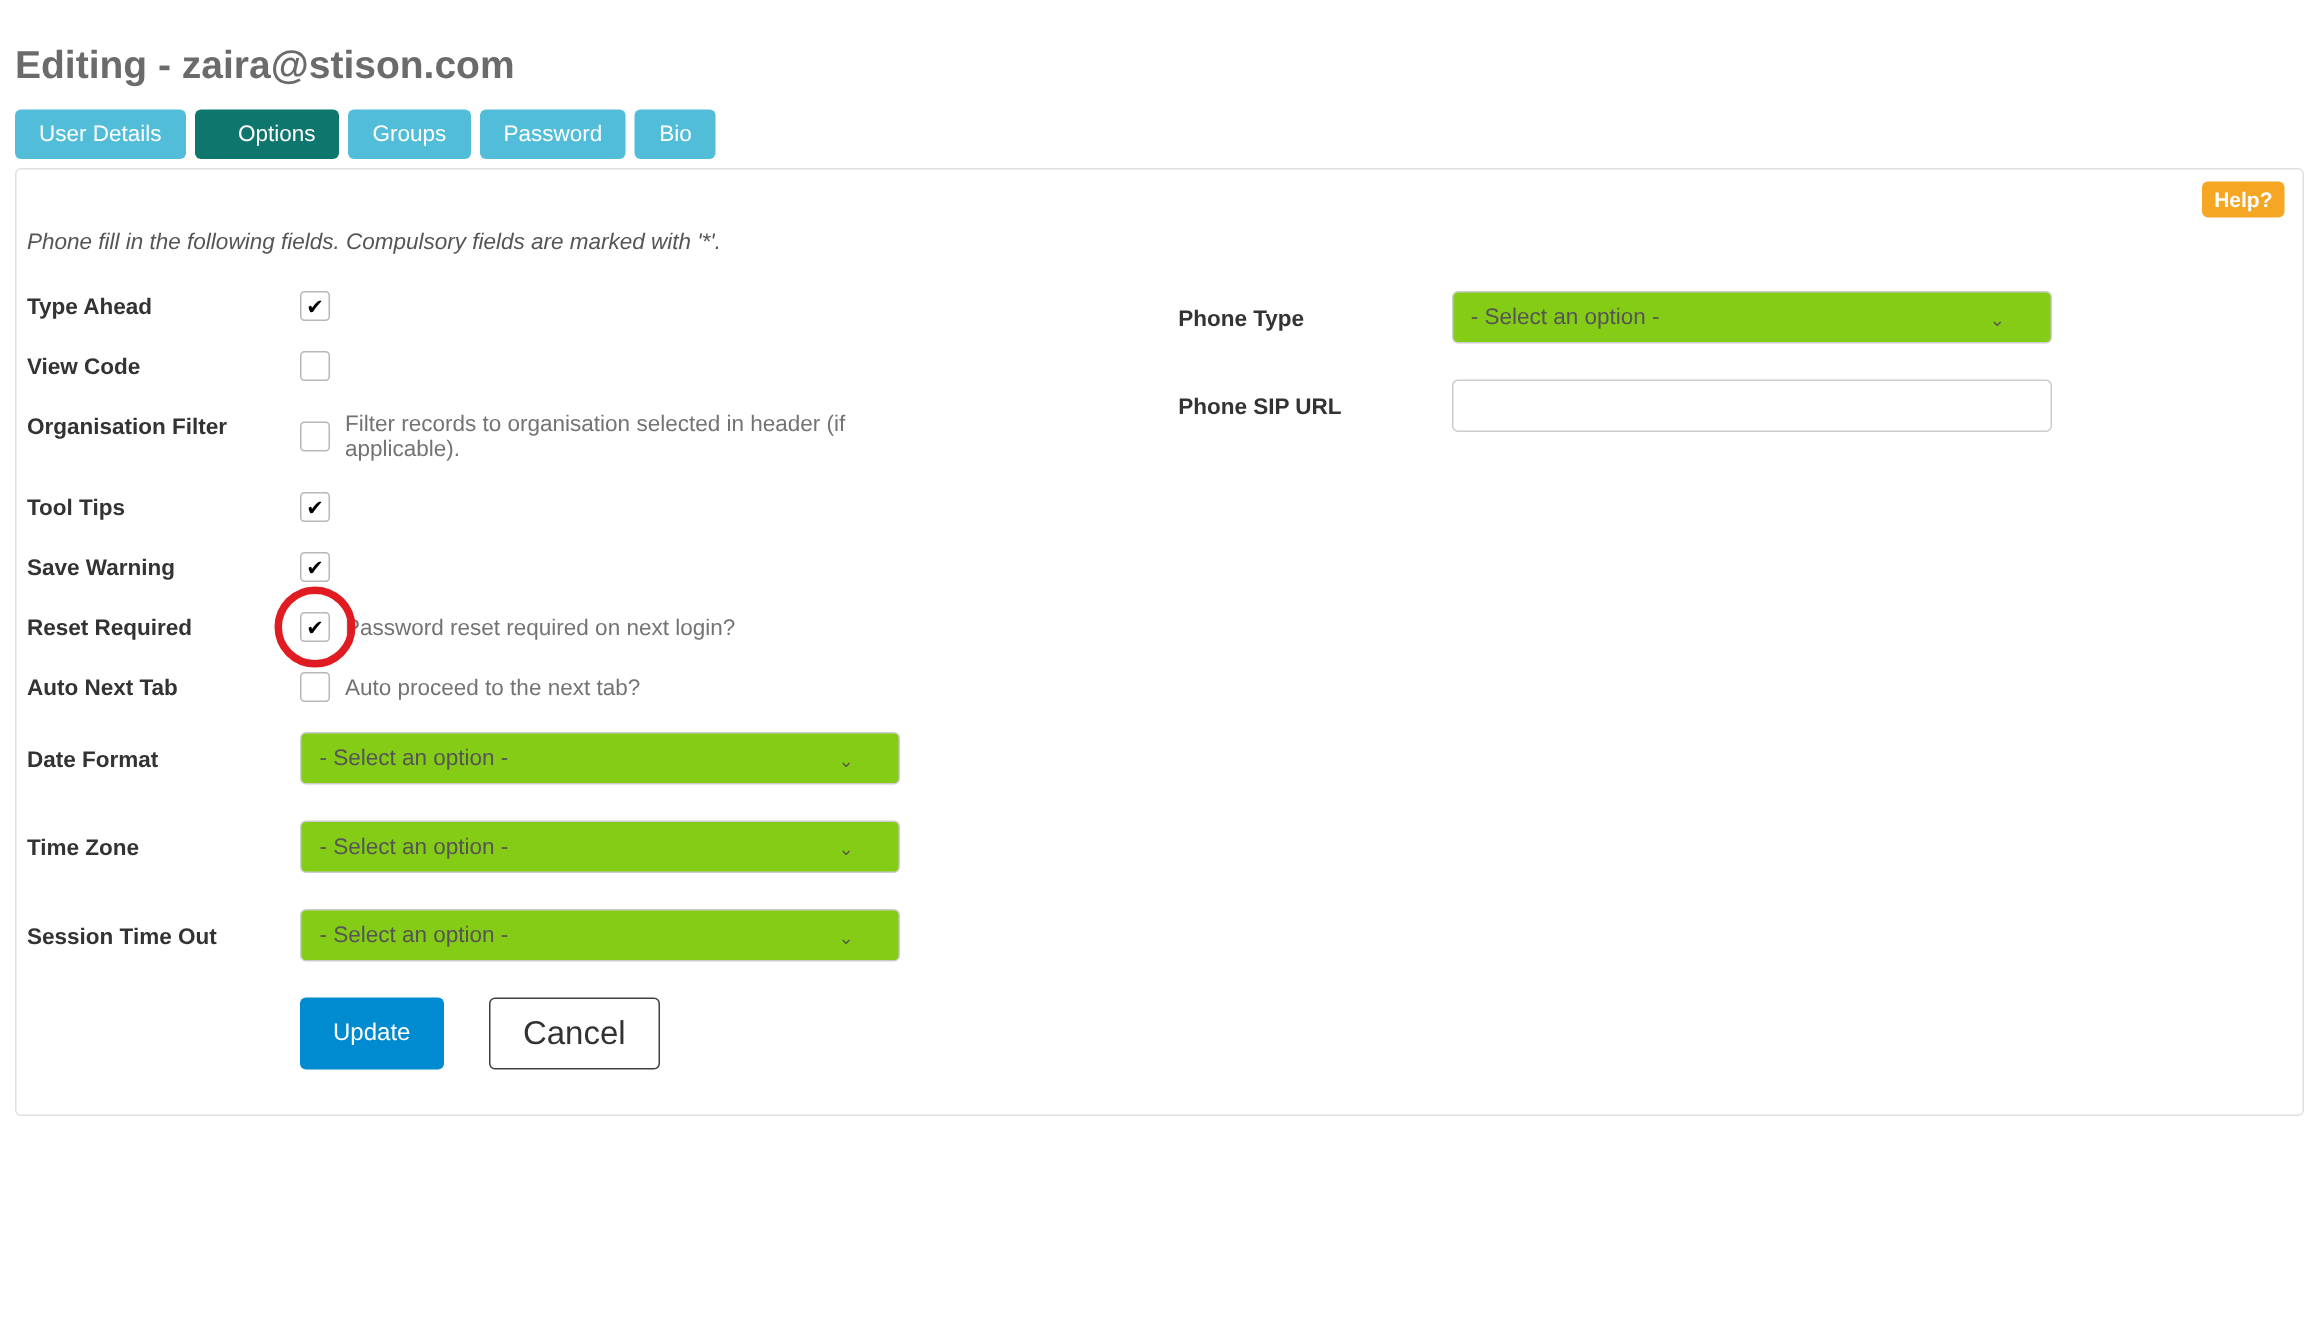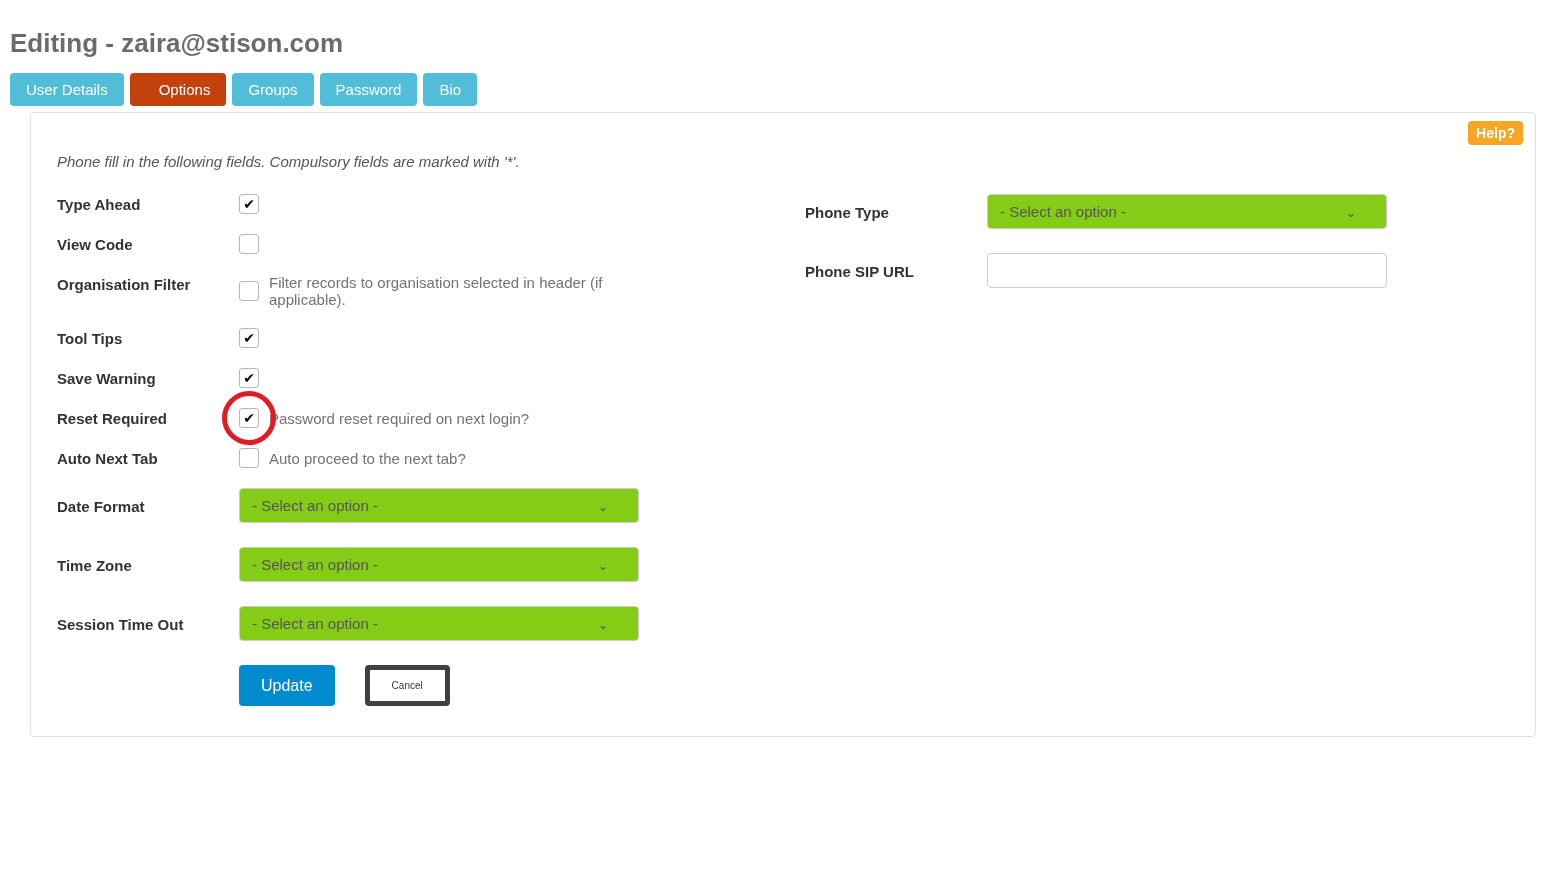--- a/index.html
+++ b/index.html
@@ -25,30 +25,29 @@
   .tab {
     background: #52bdd9;
     color: #fff;
     border: none;
     padding: 8px 16px;
     font-size: 15px;
     border-radius: 4px;
     cursor: pointer;
   }
   .tab.active {
-    background: #c2410c;
+    background: #0f766e;
     padding-left: 29px;
   }
   .panel {
     border: 1px solid #e0e0e0;
     border-radius: 4px;
     margin-top: 6px;
-    padding: 20px 22px 30px 26px;
+    padding: 20px 22px 30px 7px;
     position: relative;
-    margin-left: 20px;
   }
   .help-btn {
     position: absolute;
     top: 8px;
     right: 12px;
     background: #f5a623;
     color: #fff;
     border: none;
     border-radius: 4px;
     padding: 4px 8px;
@@ -170,24 +169,24 @@
     color:#fff;
     border:none;
     border-radius:4px;
     padding:10px 22px;
     font-size:16px;
     cursor:pointer;
   }
   .btn-secondary {
     background:#fff;
     color:#333;
-    border:5px solid #404040;
+    border:1px solid #404040;
     border-radius:4px;
     padding:10px 22px;
-    font-size:10px;
+    font-size:22px;
     cursor:pointer;
   }
   .highlight-circle {
     position:absolute;
     width:54px;
     height:54px;
     border:5px solid #e11b22;
     border-radius:50%;
     pointer-events:none;
   }

